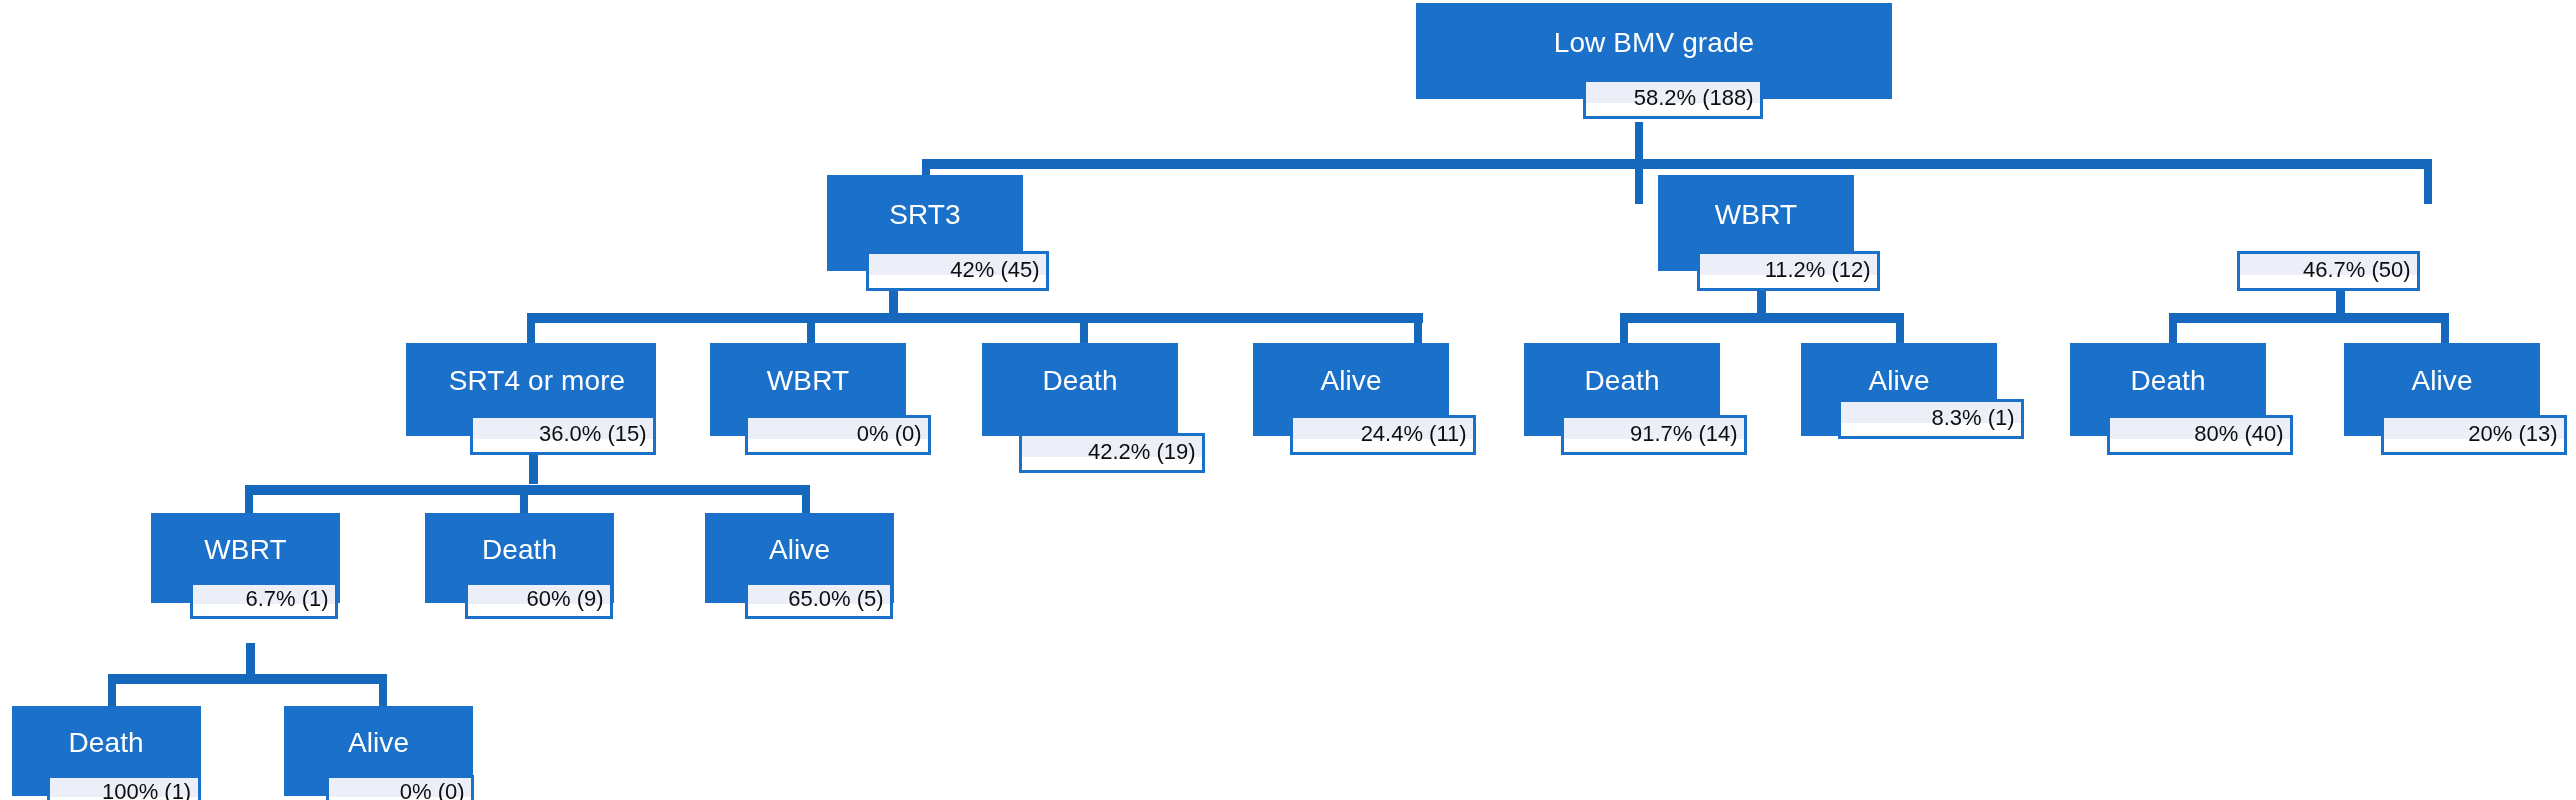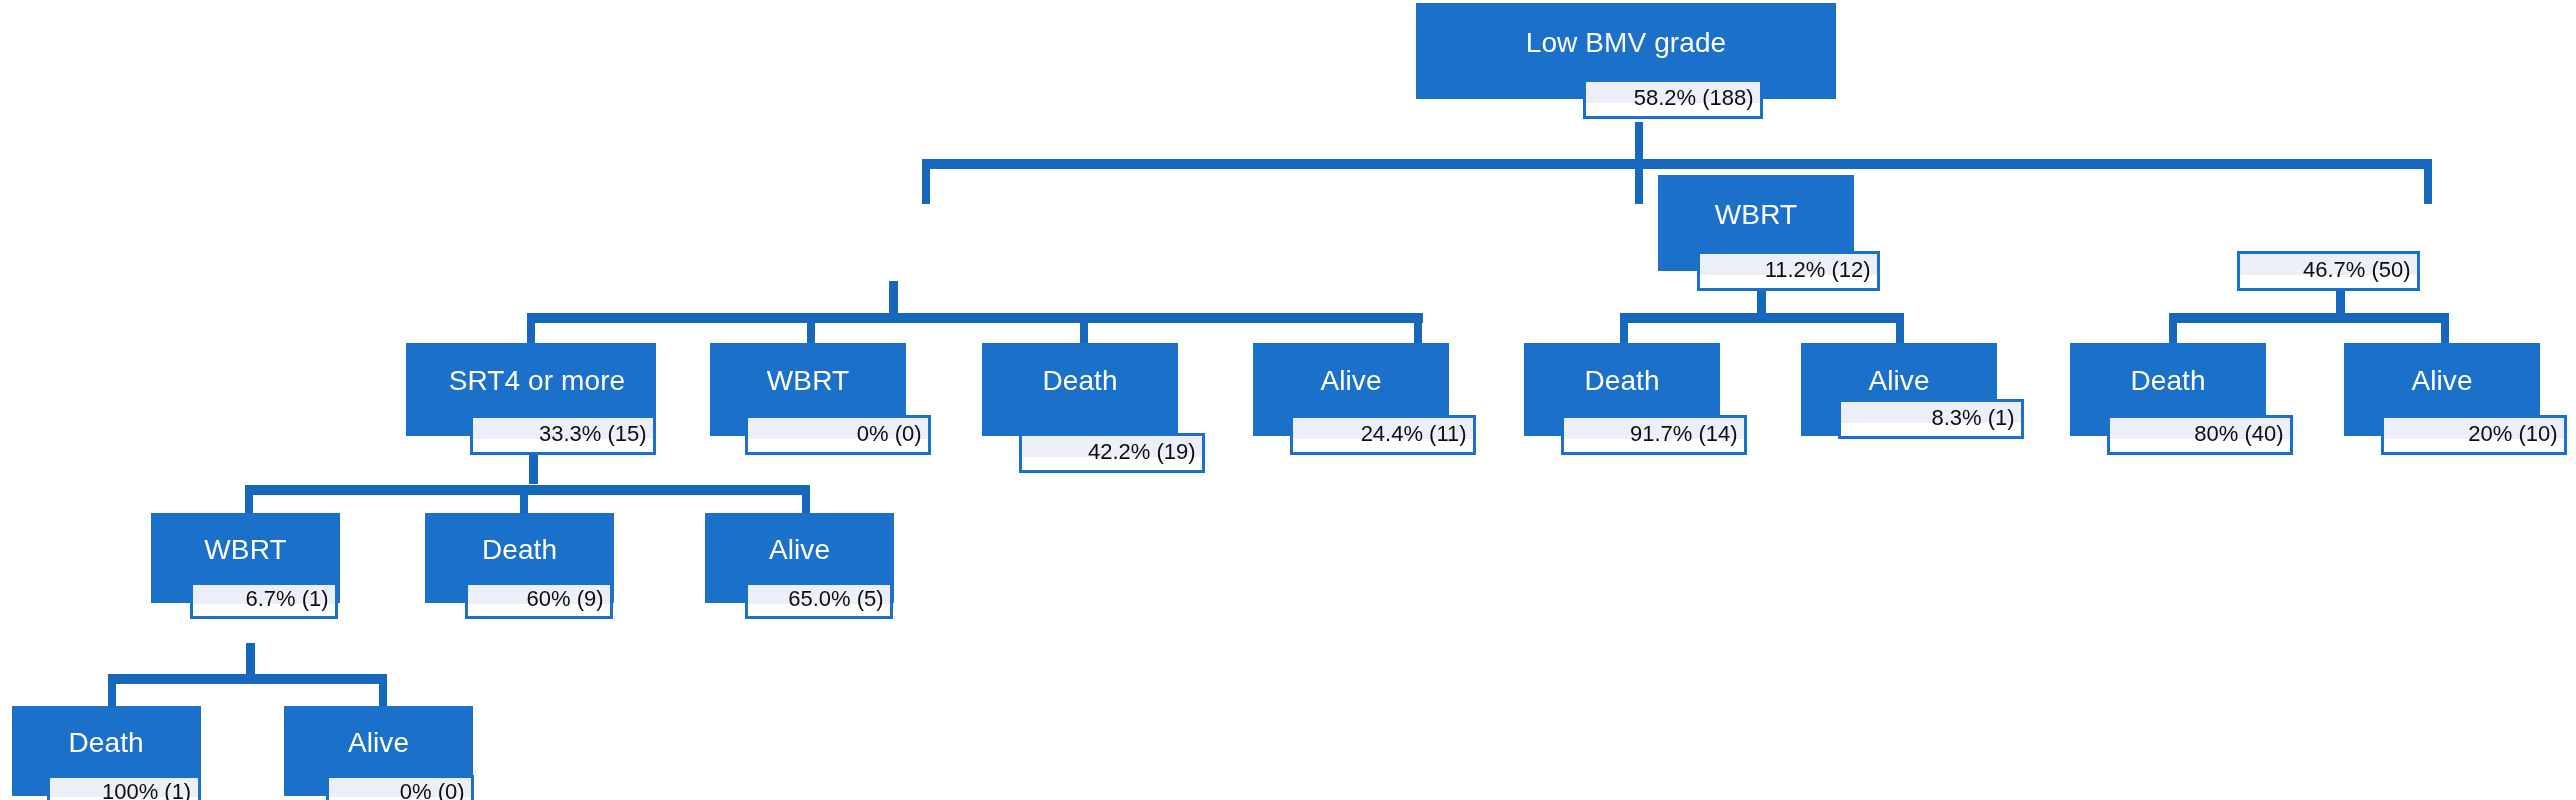--- a/index.html
+++ b/index.html
@@ -81,28 +81,36 @@
   <div class="conn conn-v" style="left:245px;top:485px;width:8.3px;height:35px;"></div>
   <div class="conn conn-v" style="left:520px;top:485px;width:8.3px;height:35px;"></div>
   <div class="conn conn-v" style="left:802px;top:485px;width:8.3px;height:35px;"></div>
 
   <div class="conn conn-v" style="left:246px;top:643px;width:9px;height:31px;"></div>
   <div class="conn conn-h" style="left:108px;top:674px;width:279px;height:10.3px;"></div>
   <div class="conn conn-v" style="left:108px;top:674px;width:8.3px;height:33px;"></div>
   <div class="conn conn-v" style="left:379px;top:674px;width:8.3px;height:33px;"></div>
 
   <div class="node" style="left:1416px;top:3.2px;width:449px;height:122px;">
-    <div class="node-box" style="width:420px;height:96px;">
+    <div class="node-box" style="width:476px;height:96px;">
       <span class="node-title">Low BMV grade</span>
     </div>
     <div class="node-stat" style="left:167px;top:76px;width:180px;height:40px;">
       <span>58.2% (188)</span>
     </div>
   </div>
 
+  <div class="node" style="left:827px;top:175px;width:334px;height:116px;">
+    <div class="node-box" style="width:196px;height:96px;">
+      <span class="node-title">SRT3</span>
+    </div>
+    <div class="node-stat" style="left:39px;top:76px;width:183px;height:40px;">
+      <span>42% (45)</span>
+    </div>
+  </div>
 
   <div class="node" style="left:1658px;top:175px;width:334px;height:116px;">
     <div class="node-box" style="width:196px;height:96px;">
       <span class="node-title">WBRT</span>
     </div>
     <div class="node-stat" style="left:39px;top:76px;width:183px;height:40px;">
       <span>11.2% (12)</span>
     </div>
   </div>
 
@@ -110,21 +118,21 @@
     <div class="node-stat" style="left:40px;top:76px;width:183px;height:40px;">
       <span>46.7% (50)</span>
     </div>
   </div>
 
   <div class="node" style="left:406px;top:343px;width:334px;height:116px;">
     <div class="node-box" style="width:250px;height:93px;padding-left:12px;">
       <span class="node-title">SRT4 or more</span>
     </div>
     <div class="node-stat" style="left:64px;top:72px;width:186px;height:40px;">
-      <span>33.3% (15)</span>
+      <span>36.0% (15)</span>
     </div>
   </div>
 
   <div class="node" style="left:710px;top:343px;width:302px;height:116px;">
     <div class="node-box" style="width:196px;height:93px;">
       <span class="node-title">WBRT</span>
     </div>
     <div class="node-stat" style="left:35px;top:72px;width:186px;height:40px;">
       <span>0% (0)</span>
     </div>
@@ -173,21 +181,21 @@
     <div class="node-stat" style="left:37px;top:72px;width:186px;height:40px;">
       <span>80% (40)</span>
     </div>
   </div>
 
   <div class="node" style="left:2344px;top:343px;width:302px;height:116px;">
     <div class="node-box" style="width:196px;height:93px;">
       <span class="node-title">Alive</span>
     </div>
     <div class="node-stat" style="left:37px;top:72px;width:186px;height:40px;">
-      <span>20% (10)</span>
+      <span>20% (13)</span>
     </div>
   </div>
 
   <div class="node" style="left:151px;top:513px;width:282px;height:116px;">
     <div class="node-box" style="width:189px;height:90px;">
       <span class="node-title">WBRT</span>
     </div>
     <div class="node-stat" style="left:39px;top:69px;width:148px;height:37px;">
       <span>6.7% (1)</span>
     </div>

